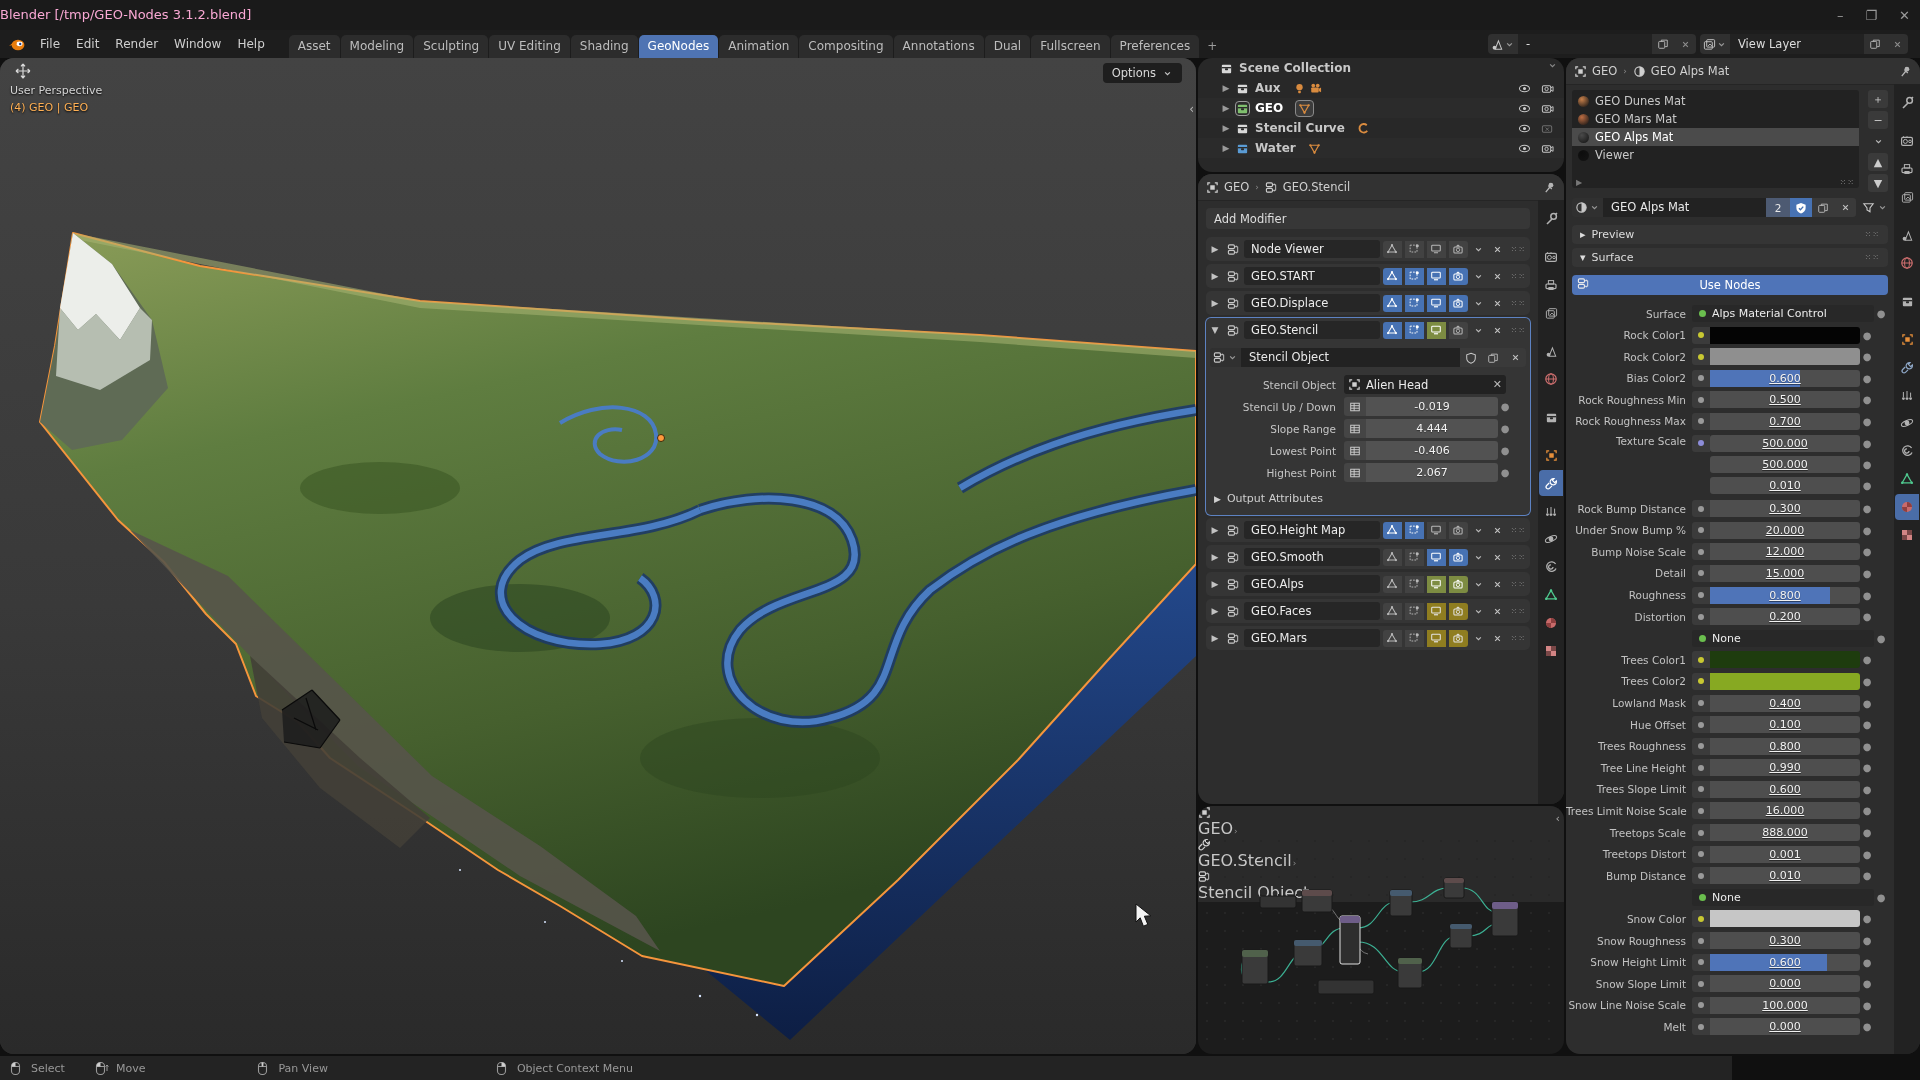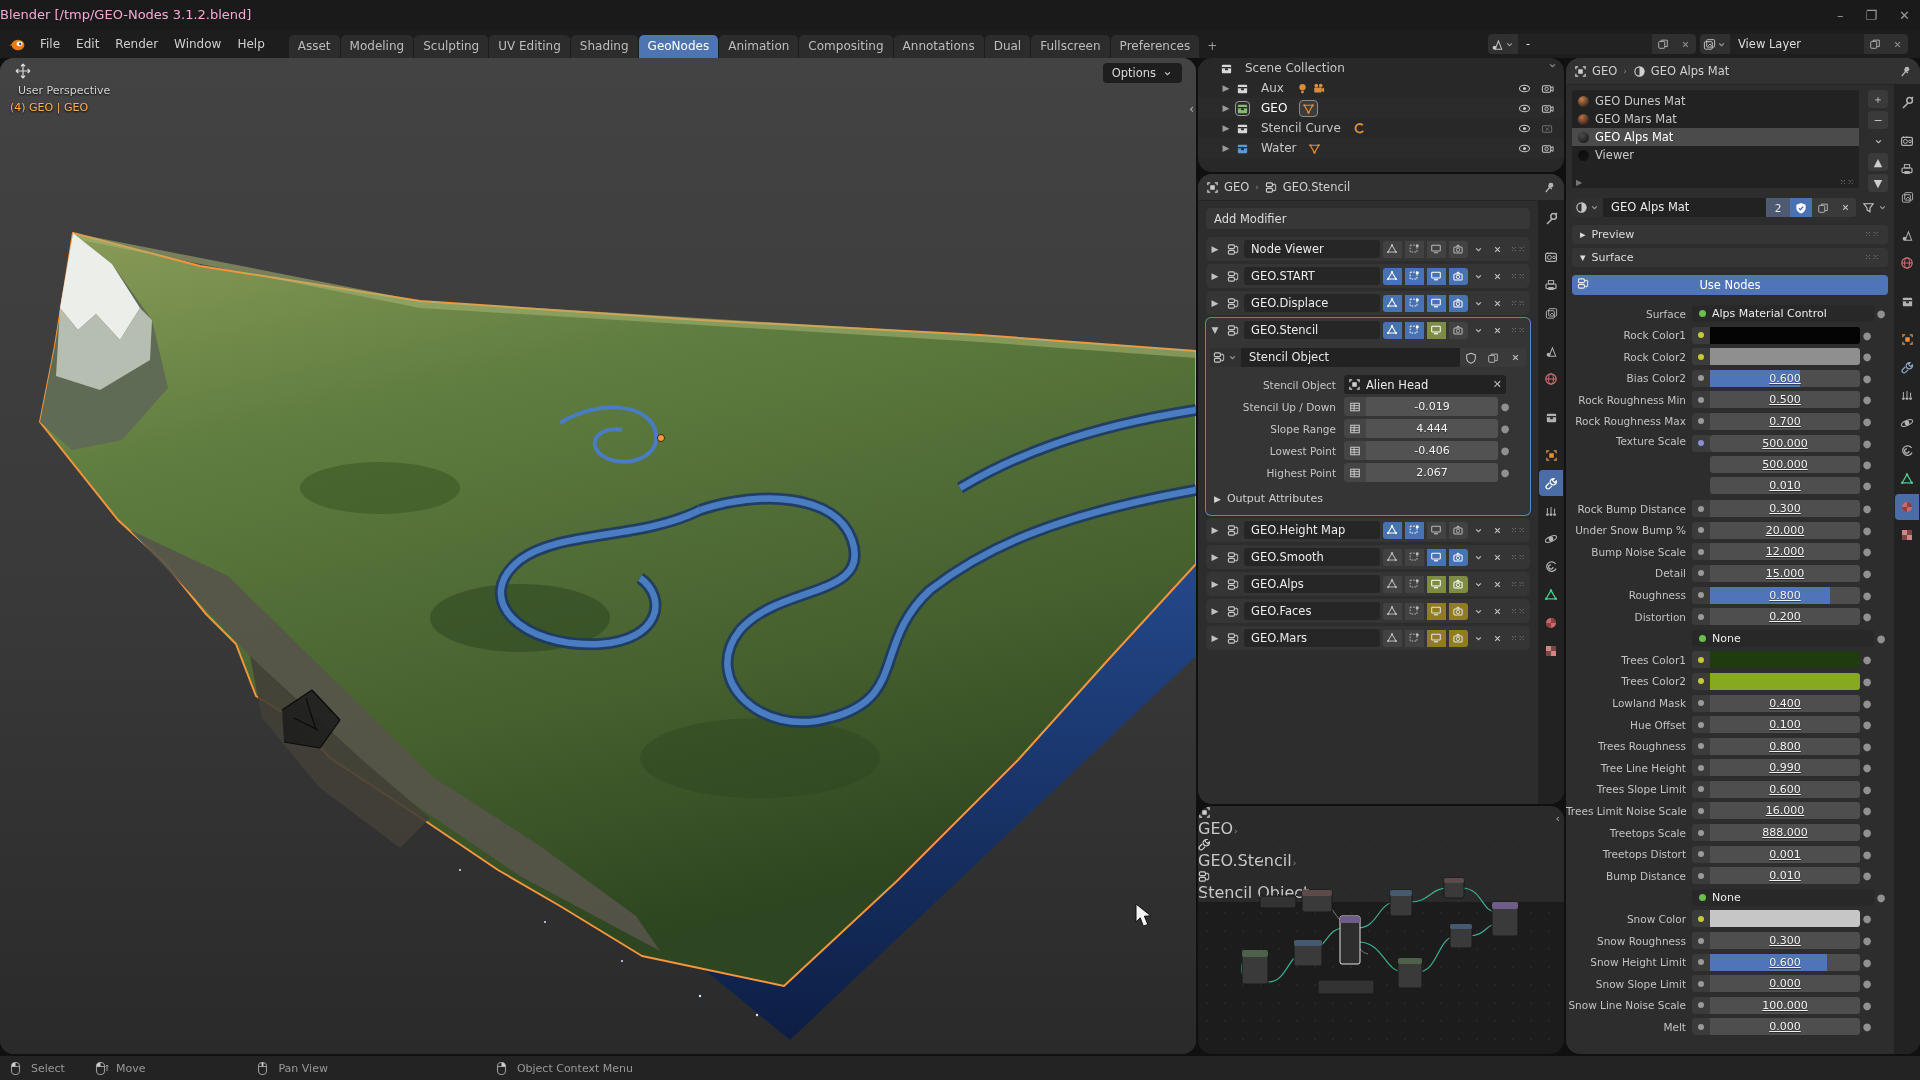--- a/index.html
+++ b/index.html
@@ -27,28 +27,28 @@
   .idblock{display:flex;align-items:center;height:20px;}
   .idicon{background:#303030;border-radius:4px 0 0 4px;height:20px;display:flex;align-items:center;padding:0 3px;}
   .idfield{background:#222;height:20px;line-height:20px;width:118px;padding:0 8px;color:#ddd;font-size:11.5px;}
   .idbtn{background:#303030;height:20px;width:22px;display:flex;align-items:center;justify-content:center;}
   .idbtn.last{border-radius:0 4px 4px 0;}
   
   #viewport{left:0;top:58px;width:1196px;height:996px;background:#303030;}
   #vp-overlays{position:absolute;inset:0;pointer-events:none;}
   #vp-options{position:absolute;top:5px;right:14px;background:rgba(24,24,24,.85);color:#d8d8d8;
               font-size:11.5px;padding:3px 9px;border-radius:4px;display:flex;gap:6px;align-items:center;pointer-events:auto;}
-  #vp-persp{position:absolute;left:18px;top:26px;font-size:11px;color:#d4d4d4;text-shadow:0 1px 2px #000;}
+  #vp-persp{position:absolute;left:10px;top:26px;font-size:11px;color:#d4d4d4;text-shadow:0 1px 2px #000;}
   #vp-obj{position:absolute;left:10px;top:43px;font-size:11px;color:#ffb054;text-shadow:0 1px 2px #000;}
   #vp-gizmo{position:absolute;left:14px;top:4px;}
   #vp-collapse{position:absolute;right:2px;top:44px;color:#bbb;font-size:12px;}
   
   #outliner{left:1198px;top:58px;width:366px;height:114px;background:#282828;font-size:12px;}
   .ol-row{display:flex;align-items:center;height:20px;padding-left:6px;gap:4px;color:#c8c8c8;}
-  .ol-row .nm{margin-left:8px;}
+  .ol-row .nm{margin-left:2px;font-weight:bold;}
   .ol-row.sel .nm{color:#fff;}
   .ol-caret{width:12px;color:#9a9a9a;font-size:9px;text-align:center;}
   .ol-right{margin-left:auto;display:flex;gap:10px;padding-right:10px;align-items:center;}
   .ol-badge{display:flex;align-items:center;gap:3px;margin-left:8px;}
   .ol-badge .boxed{border:1px solid #8a8a8a;border-radius:4px;background:#3c3c3c;padding:1px 2px;display:flex;}
   #ol-corner{position:absolute;top:2px;right:6px;color:#8a8a8a;}
   
   .props{background:#2d2d2d;}
   .props .hdr{height:26px;background:#323232;display:flex;align-items:center;padding:0 8px;gap:5px;
               font-size:11.5px;color:#d0d0d0;border-bottom:1px solid #252525;}
@@ -131,21 +131,21 @@
                color:#f2f2f2;font-size:11px;line-height:17px;text-align:center;text-shadow:0 1px 1px rgba(0,0,0,.45);overflow:hidden;text-decoration:underline;}
   .mrow .field .fill{position:absolute;left:0;top:0;bottom:0;background:#4f74b8;}
   .mrow .field .ftxt{position:relative;}
   .mrow .drop{width:168px;height:17px;background:#282828;border-radius:3px;display:flex;align-items:center;
               gap:6px;padding:0 7px;color:#ececec;font-size:11px;}
   .cdot{width:7px;height:7px;border-radius:50%;}
   .vecstack{display:flex;flex-direction:column;gap:2px;}
   .vecstack .field{border-radius:3px;margin-bottom:0;}
   .vrow{display:flex;align-items:center;height:17px;margin:0 0 2px 0;}
   
-  #statusbar{position:absolute;left:0;top:1056px;width:1920px;height:24px;background:#232323;
+  #statusbar{position:absolute;left:0;top:1056px;width:1732px;height:24px;background:#232323;
              display:flex;align-items:center;font-size:11px;color:#989898;}
   .hint{display:flex;align-items:center;gap:6px;}
   #status-right{margin-left:auto;display:flex;align-items:center;gap:26px;padding-right:10px;}
   svg{display:block;}
 </style>
 </head>
 <body>
 
 <div id="titlebar">
   <span class="t">Blender [/tmp/GEO-Nodes 3.1.2.blend]</span>

